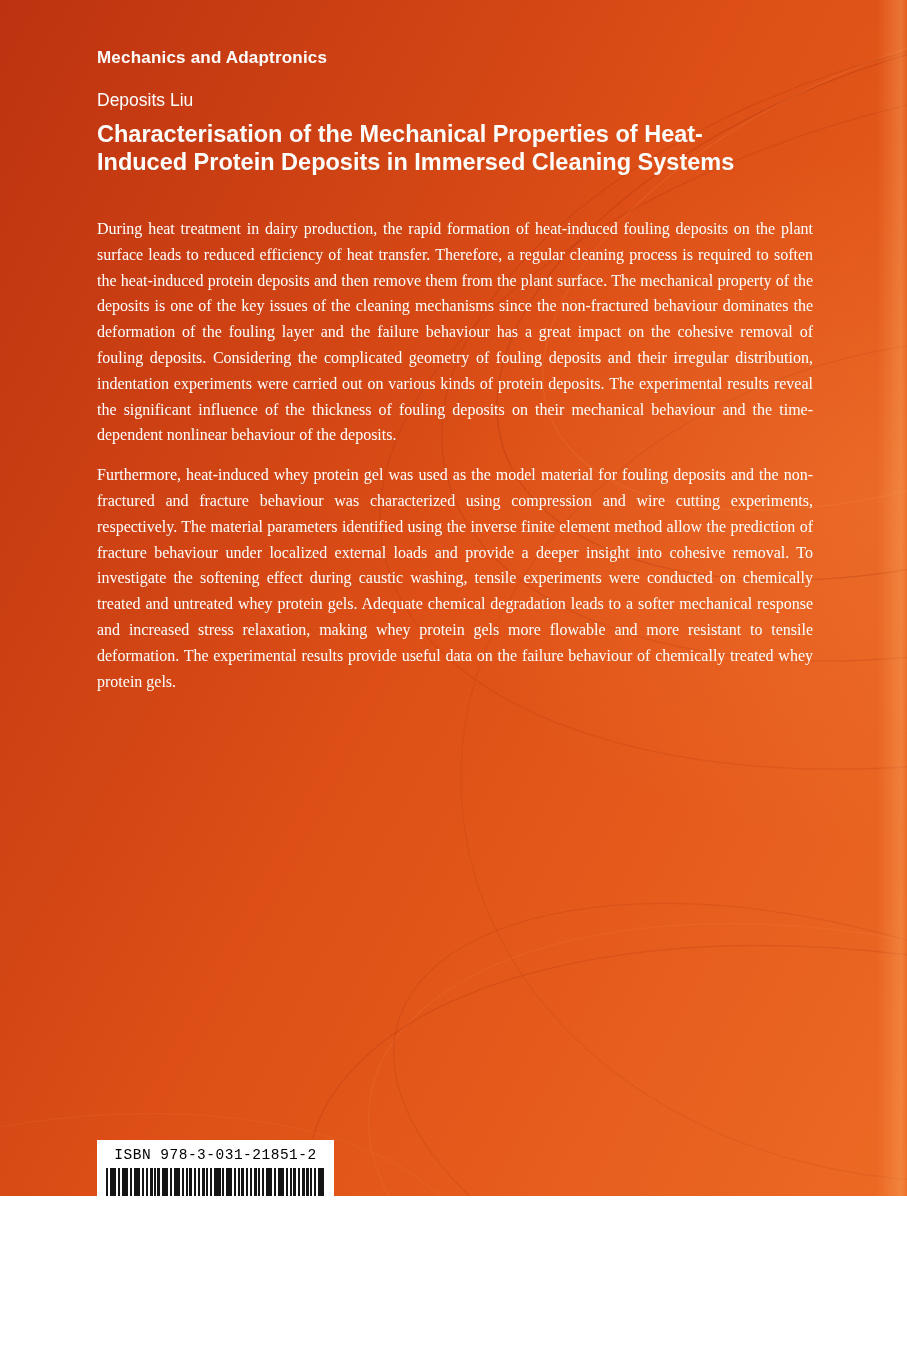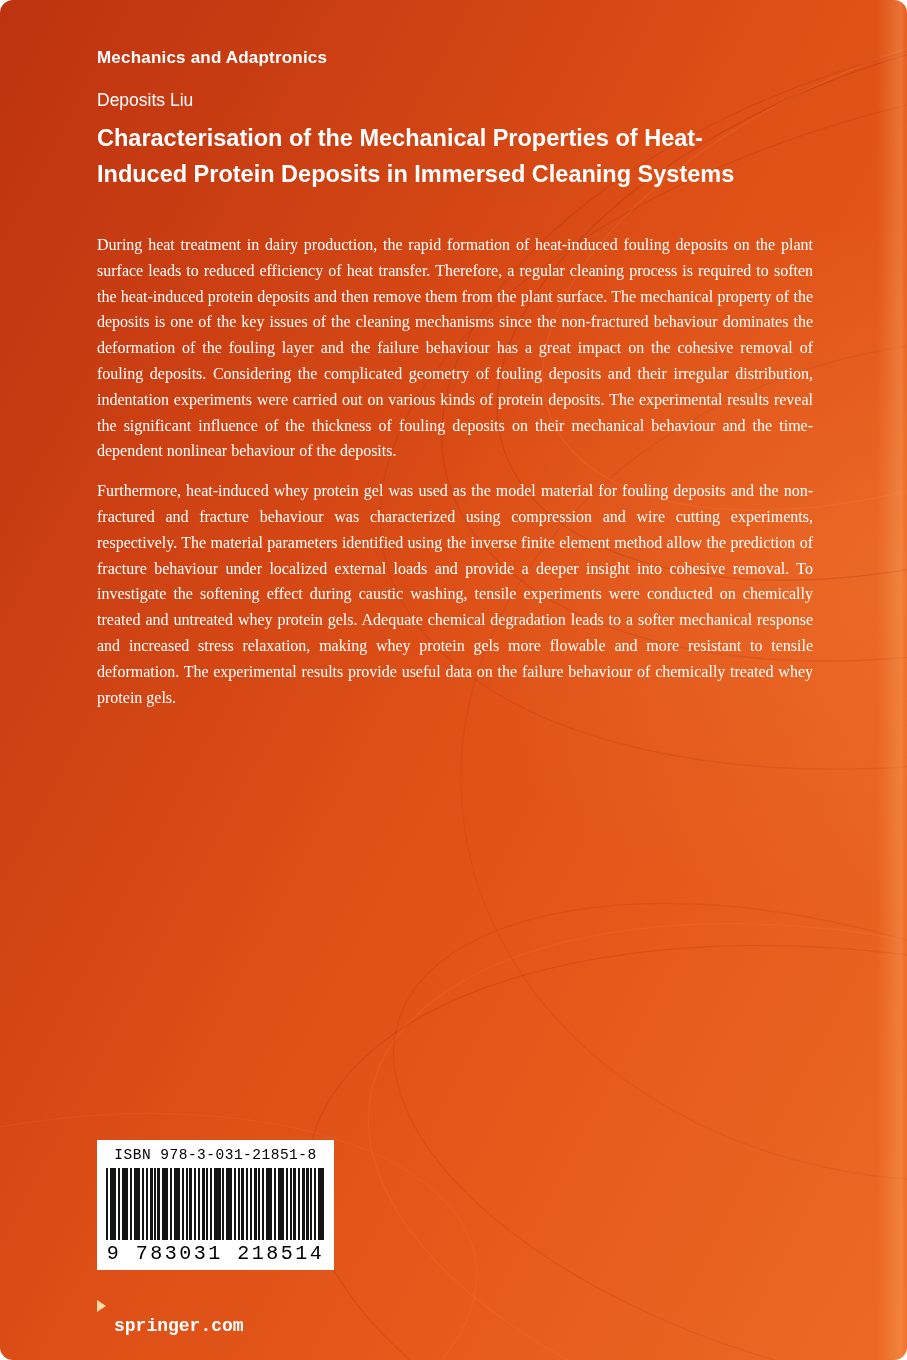--- a/index.html
+++ b/index.html
@@ -12,26 +12,25 @@
     --springer-arrow:#ffd9a6;
   }
   *{box-sizing:border-box;margin:0;padding:0;}
   html,body{width:907px;height:1360px;}
   body{
     font-family:"Liberation Serif", serif;
     overflow:hidden;
   }
   .cover{
     position:relative;
-    width:907px;height:1360px;
+    width:907px;height:1196px;
     background:
       radial-gradient(ellipse 700px 500px at 100% 42%, rgba(255,170,90,0.18), transparent 70%),
       linear-gradient(118deg, var(--background-top-left) 0%, #cc4013 24%, var(--background-mid) 48%, #e65b1c 72%, var(--background-bottom-right) 100%);
     overflow:hidden;
-    border-radius:13px;
   }
   .swirls{
     position:absolute;left:0;top:0;width:907px;height:1360px;
     pointer-events:none;
   }
   .edge-highlight{
     position:absolute;right:0;top:0;width:30px;height:1360px;
     background:linear-gradient(to right, rgba(255,190,120,0) 0%, rgba(255,190,120,0.30) 80%, rgba(255,150,70,0.15) 100%);
     pointer-events:none;
   }
@@ -50,21 +49,21 @@
   .author{
     font-family:"Liberation Sans", sans-serif;
     font-weight:normal;
     font-size:17.5px;
     margin-bottom:9px;
   }
   .title{
     font-family:"Liberation Sans", sans-serif;
     font-weight:bold;
     font-size:23.5px;
-    line-height:36px;
+    line-height:28px;
     max-width:680px;
     margin-bottom:40px;
   }
   .abstract{
     font-size:16px;
     line-height:25.8px;
     text-align:justify;
     margin-bottom:14px;
     color:var(--text);
   }
@@ -146,21 +145,21 @@
 
   <div class="content">
     <div class="series">Mechanics and Adaptronics</div>
     <div class="author">Deposits Liu</div>
     <h1 class="title">Characterisation of the Mechanical Properties of Heat-Induced Protein Deposits in Immersed Cleaning Systems</h1>
     <p class="abstract">During heat treatment in dairy production, the rapid formation of heat-induced fouling deposits on the plant surface leads to reduced efficiency of heat transfer. Therefore, a regular cleaning process is required to soften the heat-induced protein deposits and then remove them from the plant surface. The mechanical property of the deposits is one of the key issues of the cleaning mechanisms since the non-fractured behaviour dominates the deformation of the fouling layer and the failure behaviour has a great impact on the cohesive removal of fouling deposits. Considering the complicated geometry of fouling deposits and their irregular distribution, indentation experiments were carried out on various kinds of protein deposits. The experimental results reveal the significant influence of the thickness of fouling deposits on their mechanical behaviour and the time-dependent nonlinear behaviour of the deposits.</p>
     <p class="abstract">Furthermore, heat-induced whey protein gel was used as the model material for fouling deposits and the non-fractured and fracture behaviour was characterized using compression and wire cutting experiments, respectively. The material parameters identified using the inverse finite element method allow the prediction of fracture behaviour under localized external loads and provide a deeper insight into cohesive removal. To investigate the softening effect during caustic washing, tensile experiments were conducted on chemically treated and untreated whey protein gels. Adequate chemical degradation leads to a softer mechanical response and increased stress relaxation, making whey protein gels more flowable and more resistant to tensile deformation. The experimental results provide useful data on the failure behaviour of chemically treated whey protein gels.</p>
   </div>
 
   <div class="barcode-box">
-    <div class="isbn">ISBN 978-3-031-21851-8</div>
+    <div class="isbn">ISBN 978-3-031-21851-2</div>
     <div class="bars"></div>
     <div class="digits">9 783031 218514</div>
   </div>
 
   <div class="footer">
     <span class="arrow"></span>
     <span class="url">springer.com</span>
   </div>
 
 </div>

